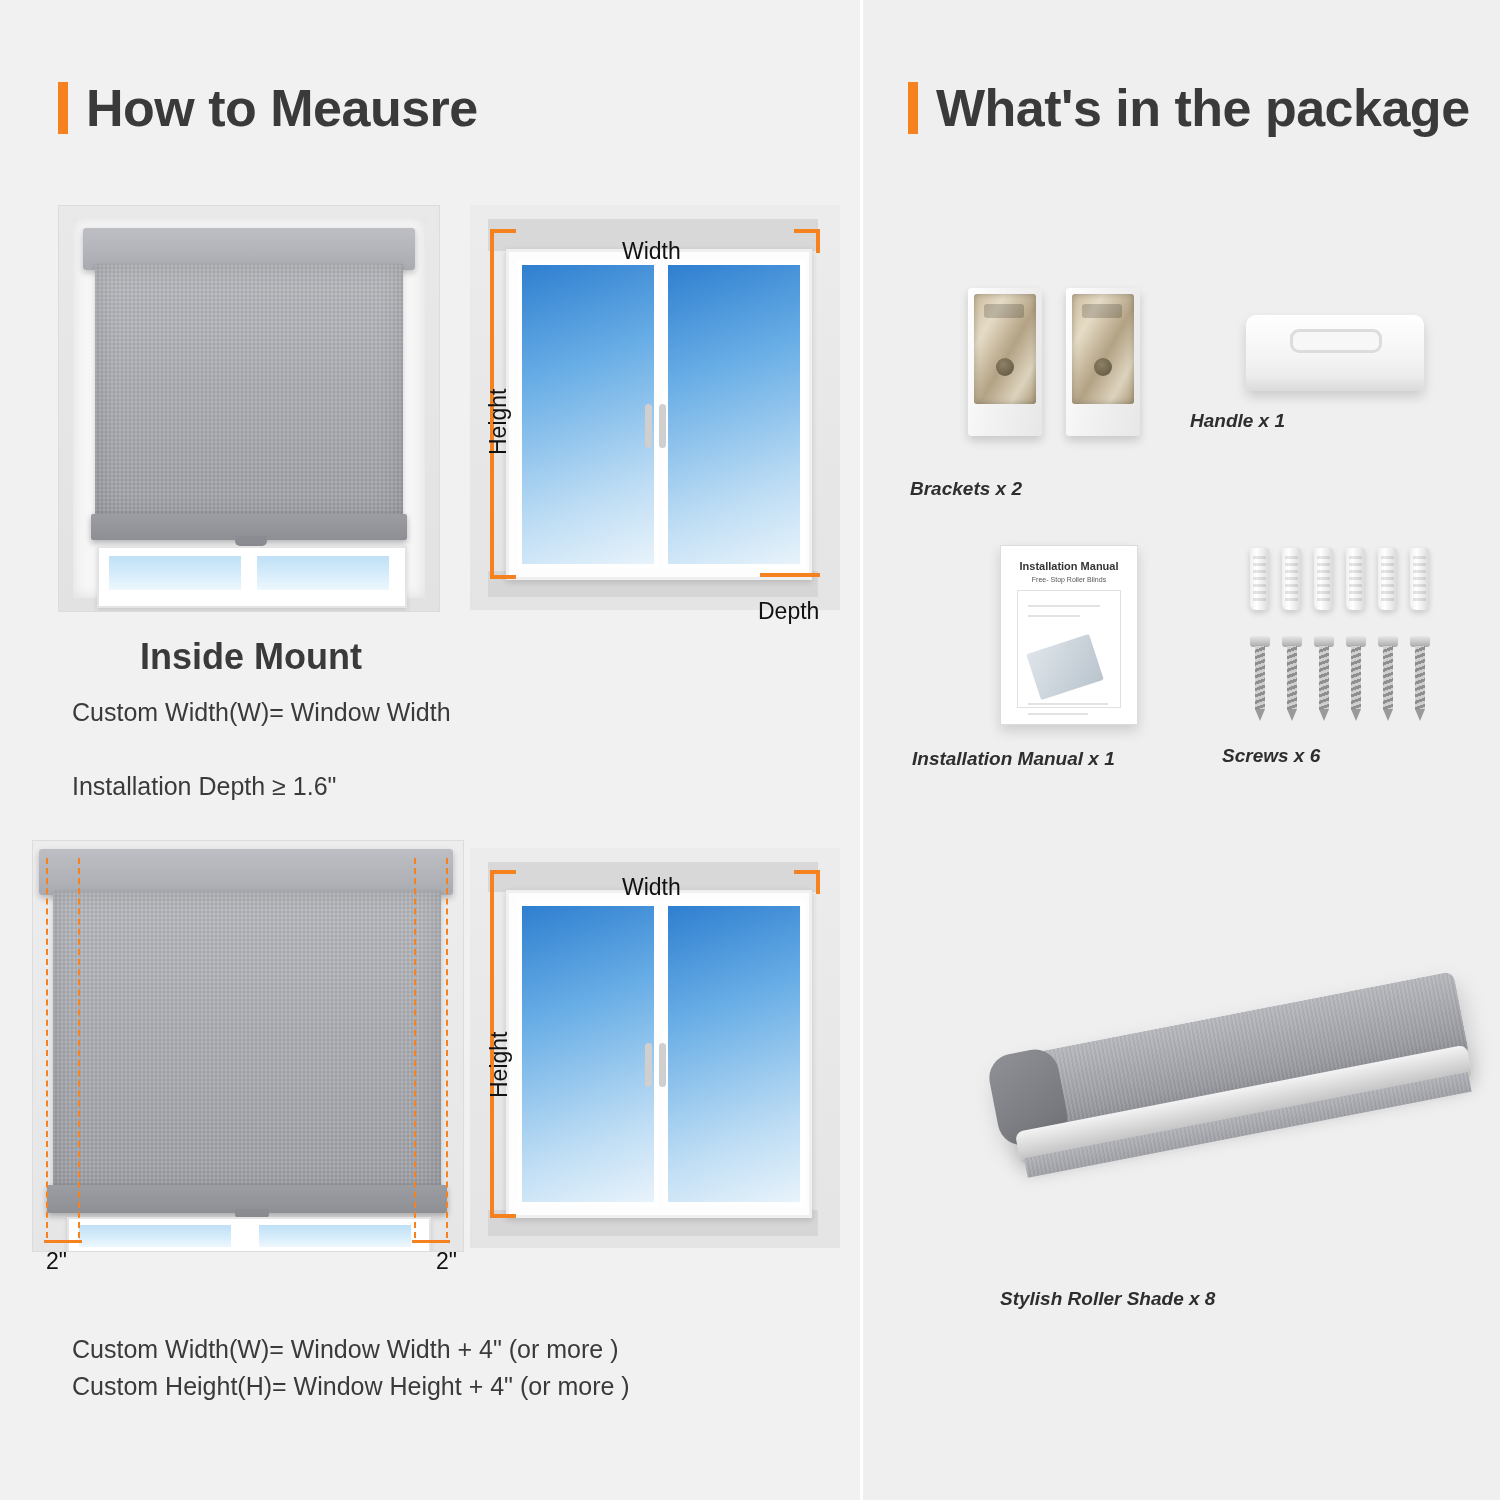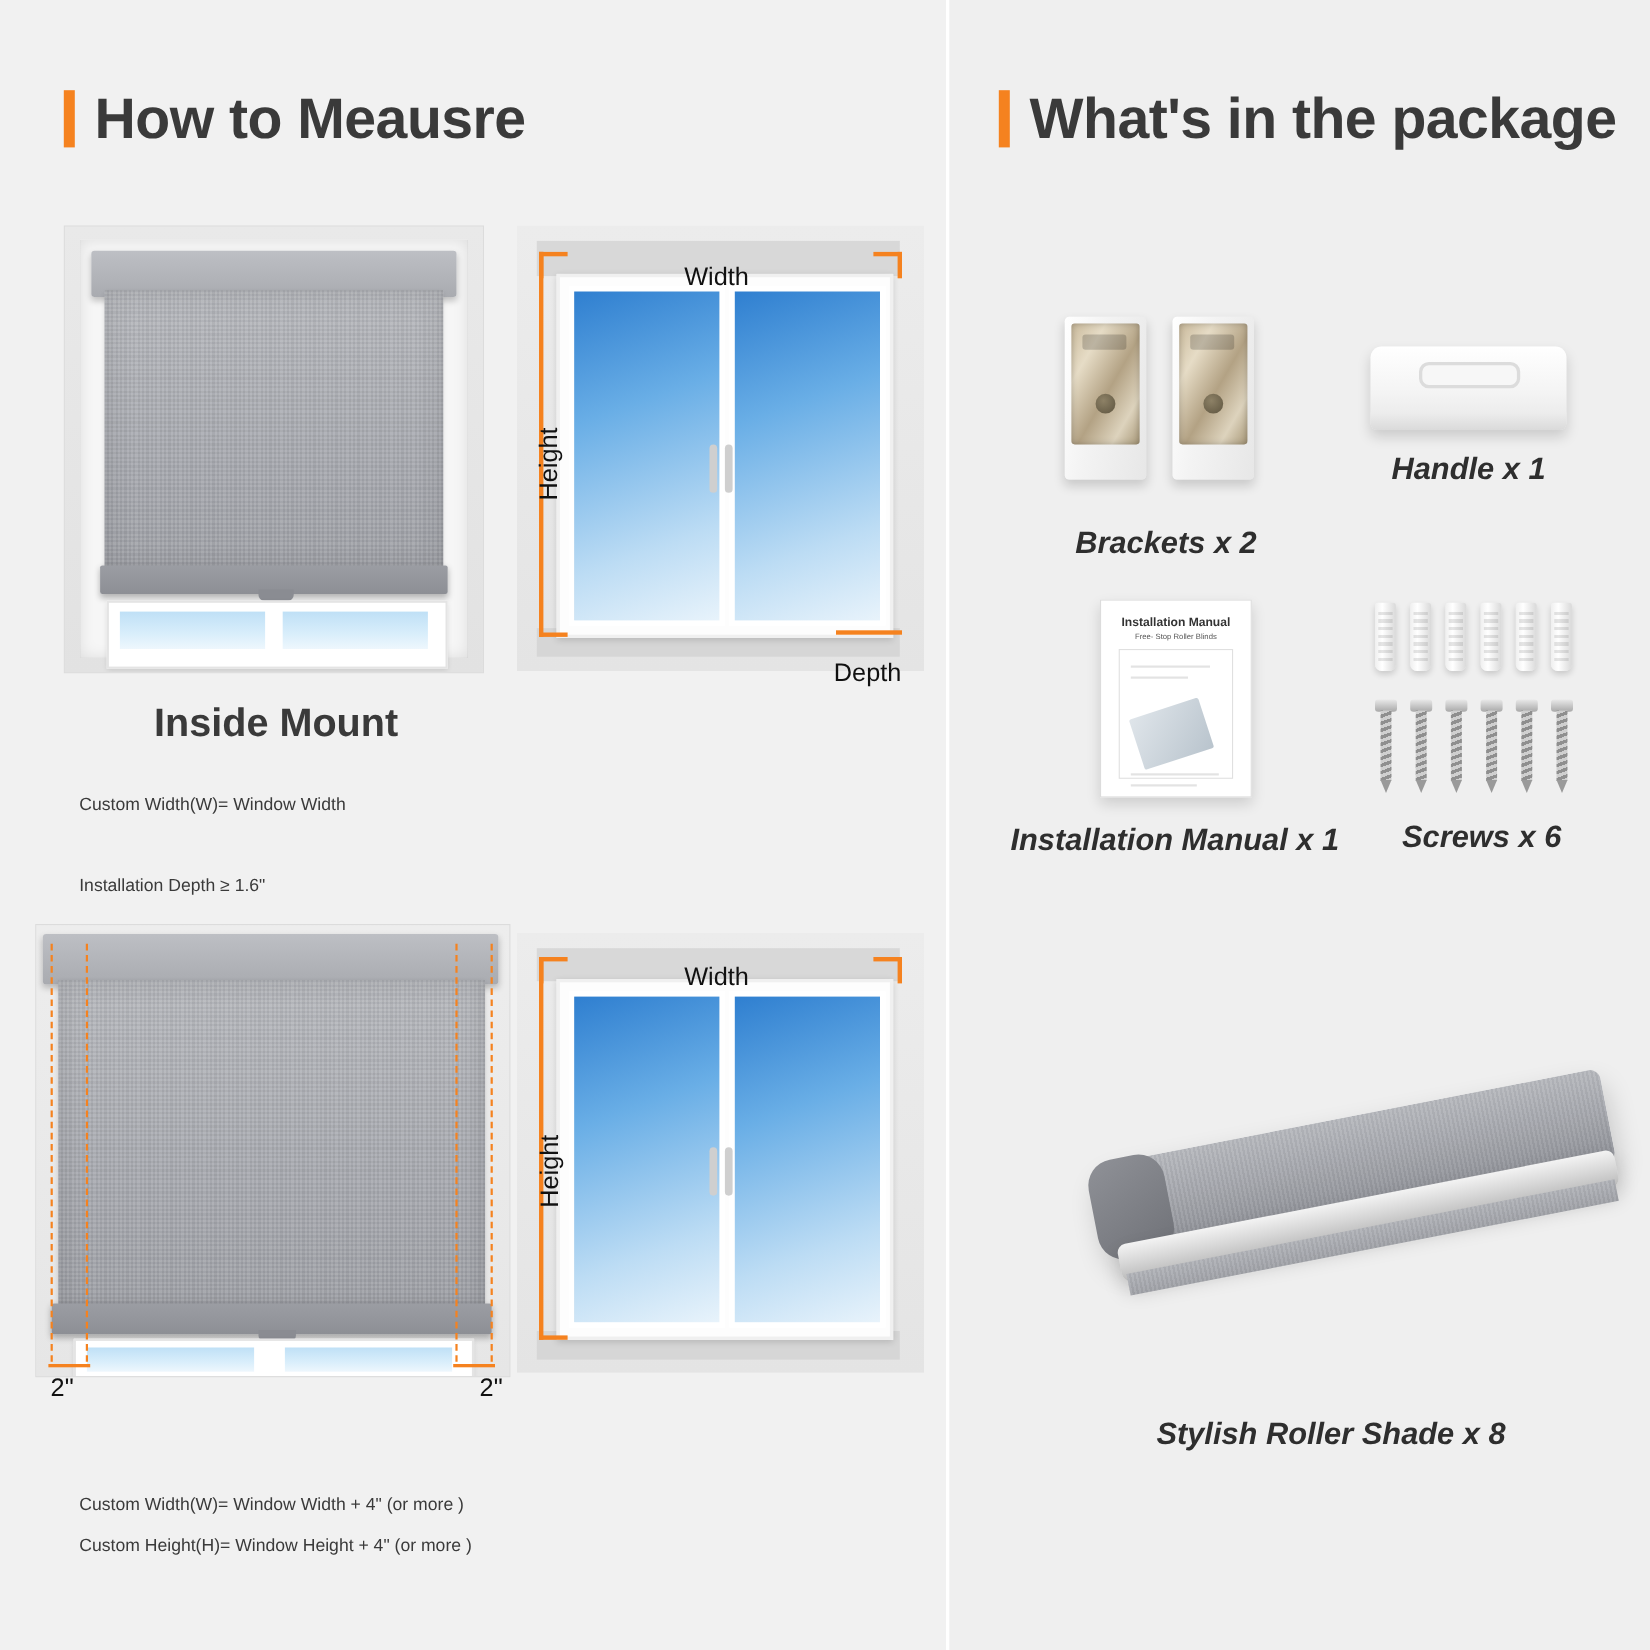--- a/index.html
+++ b/index.html
@@ -55,33 +55,32 @@
   }
   
   .mount-title {
     position: absolute;
     font-size: 36px;
     font-weight: bold;
     color: #3a3a3a;
   }
   .spec-line {
     position: absolute;
-    font-size: 16px;
+    font-size: 25px;
     color: #3a3a3a;
     white-space: nowrap;
-    margin-top: 25px;
   }
   .pkg-label {
     position: absolute;
-    font-size: 28px;
+    font-size: 19px;
     font-weight: bold;
     font-style: italic;
     color: #2e2e2e;
     white-space: nowrap;
-    text-align: center;
+    text-align: left;
   }
   .dim-label {
     position: absolute;
     font-size: 23px;
     color: #111;
     white-space: nowrap;
     background: transparent;
   }
   .dim-label.vert {
     transform: rotate(-90deg);

